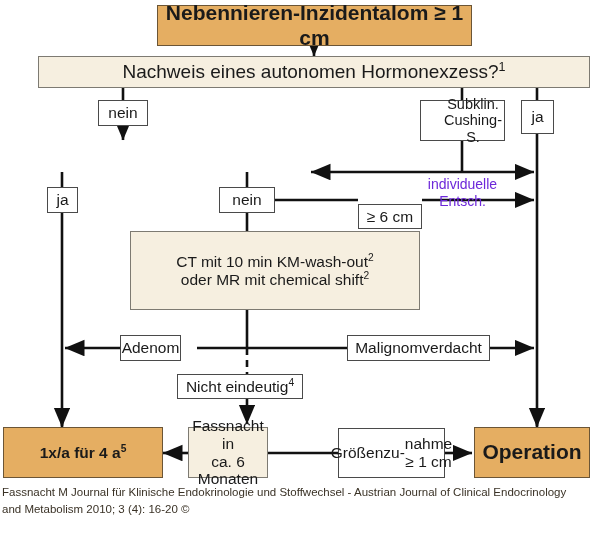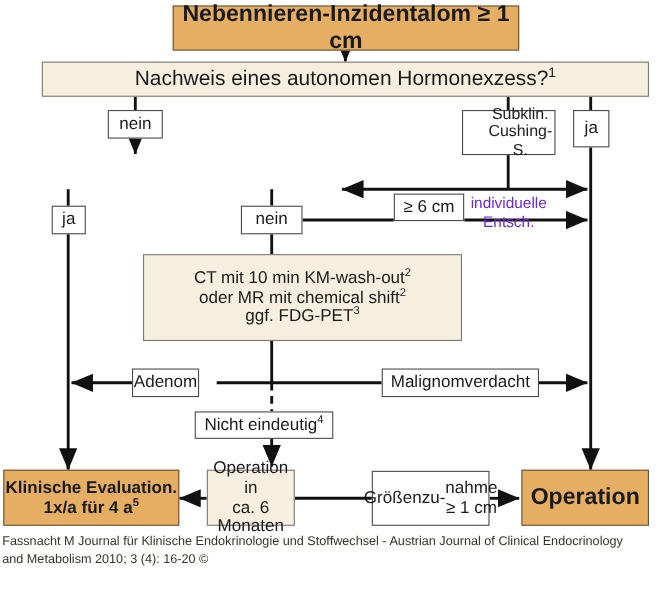--- a/index.html
+++ b/index.html
@@ -150,54 +150,52 @@
 
 
   <div class="box box-white med" style="left:47px;top:187px;width:31px;height:26px;">
     <span>ja</span>
   </div>
 
   <div class="box box-white med" style="left:219px;top:187px;width:56px;height:26px;">
     <span>nein</span>
   </div>
 
-  <div class="box box-white med" style="left:358px;top:176px;width:64px;height:25px;align-items:center;">
+  <div class="box box-white med" style="left:358px;top:204px;width:64px;height:25px;align-items:center;">
     <span>≥ 6 cm</span>
   </div>
 
   <div class="freelabel" style="left:415px;top:176px;width:95px;">
     <div>individuelle</div>
     <div>Entsch.</div>
   </div>
 
   <div class="box box-beige med" style="left:130px;top:231px;width:290px;height:79px;flex-direction:column;">
     <span><span>CT mit 10 min KM-wash-out</span><sup>2</sup></span>
     <span><span>oder MR mit chemical shift</span><sup>2</sup></span>
-    <span><span>ggf. FDG-PET</span><sup>3</sup></span>
   </div>
 
   <div class="box box-white med" style="left:120px;top:335px;width:61px;height:26px;">
     <span>Adenom</span>
   </div>
 
   <div class="box box-white med" style="left:347px;top:335px;width:143px;height:26px;">
     <span>Malignomverdacht</span>
   </div>
 
   <div class="box box-white med" style="left:177px;top:374px;width:126px;height:25px;">
     <span><span>Nicht eindeutig</span><sup>4</sup></span>
   </div>
 
   <div class="box box-orange med" style="left:3px;top:427px;width:160px;height:51px;flex-direction:column;">
-    <span>Klinische Evaluation.</span>
     <span><span>1x/a für 4 a</span><sup>5</sup></span>
   </div>
 
   <div class="box box-beige med" style="left:188px;top:427px;width:80px;height:51px;flex-direction:column;">
-    <span>Operation in</span>
+    <span>Fassnacht in</span>
     <span>ca. 6 Monaten</span>
   </div>
 
   <div class="box box-white med" style="left:338px;top:428px;width:107px;height:50px;flex-direction:row;">
     <span>Größenzu-</span>
     <span>nahme ≥ 1 cm</span>
   </div>
 
   <div class="box box-orange xbig" style="left:474px;top:427px;width:116px;height:51px;">
     <span>Operation</span>

